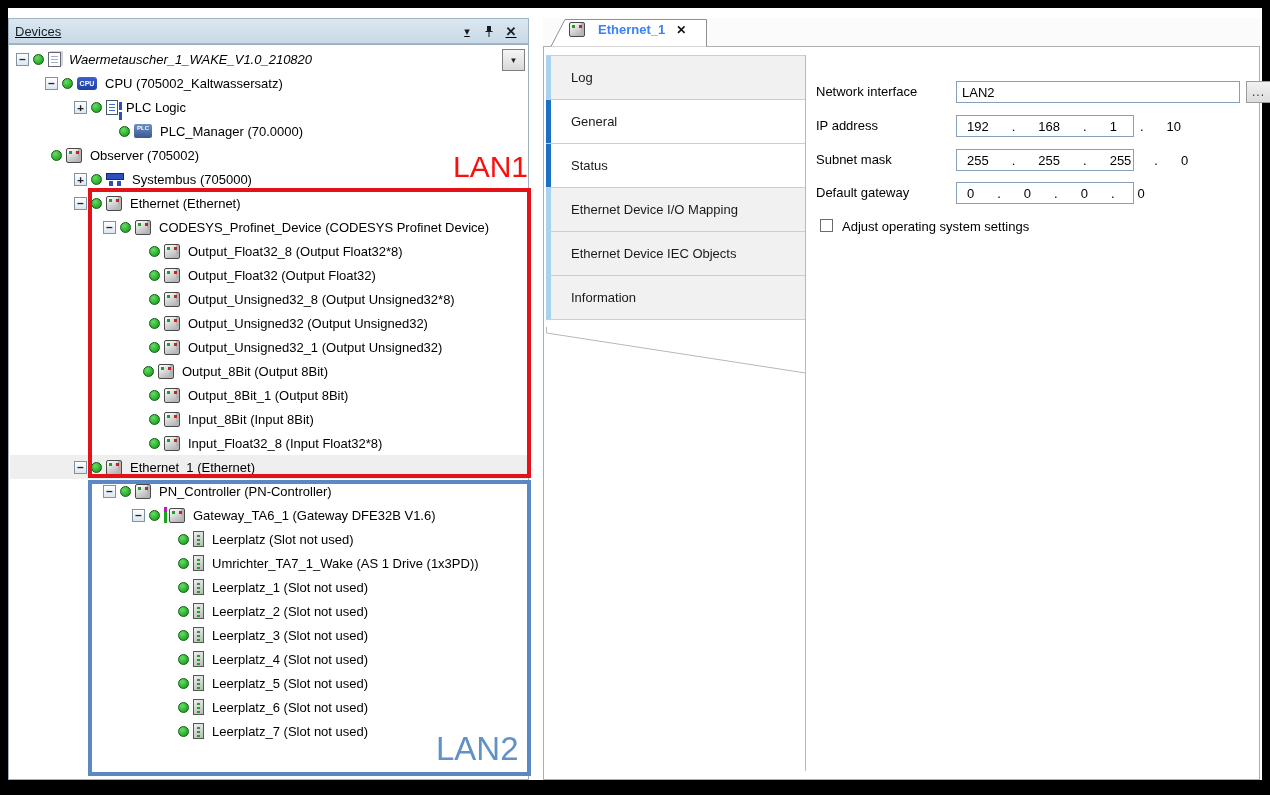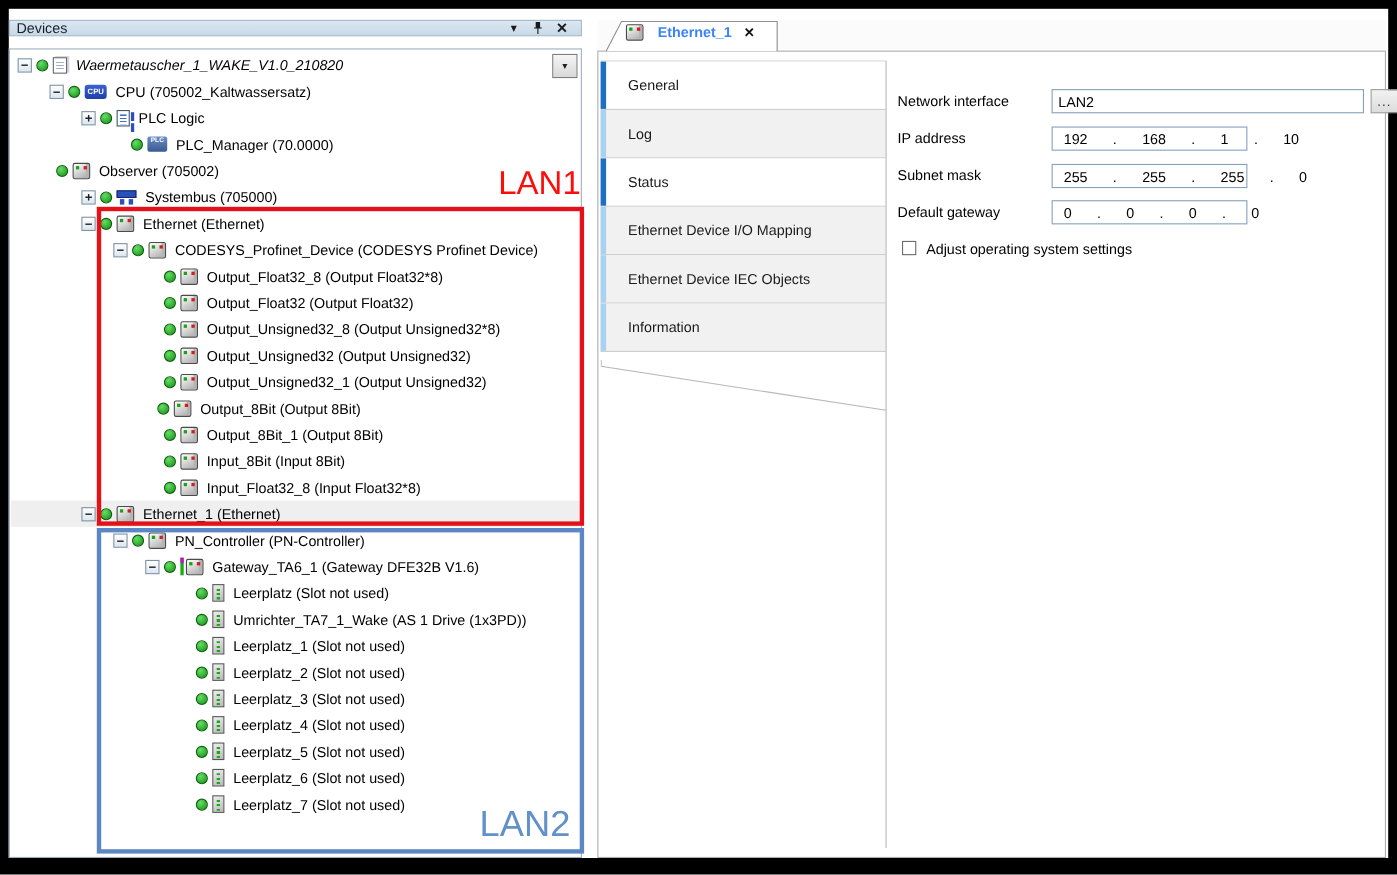--- a/index.html
+++ b/index.html
@@ -6,24 +6,24 @@
   body{
     width:1270px;height:795px;position:relative;background:#000;
     font-family:"Liberation Sans", sans-serif;overflow:hidden;
     -webkit-font-smoothing:antialiased;
   }
   .window{position:absolute;left:8px;top:8px;width:1254px;height:772px;background:#fff;}
 
   
   .devices-panel{position:absolute;left:0;top:10px;width:521px;height:762px;}
   .devices-header{
-    position:absolute;left:0;top:0;width:100%;height:15px;
+    position:absolute;left:0;top:0;width:100%;height:26px;
     background:linear-gradient(#dbe7f1,#c8d9e7);
     border:1px solid #9fb4c4;box-sizing:border-box;
-    display:flex;align-items:center;padding:0 6px;
+    display:flex;align-items:center;padding:0 6px;text-decoration:underline;
   }
   .devices-title{font-size:13px;color:#15202b;flex:1;}
   .hdr-btn{width:22px;height:18px;display:flex;align-items:center;justify-content:center;
     font-size:11px;color:#1a1a1a;cursor:default;}
   .hdr-btn.close{font-size:13px;font-weight:bold;}
   .tree{
     position:absolute;left:0;top:26px;width:100%;height:736px;
     background:#fff;border:1px solid #9fb0bd;box-sizing:border-box;
     overflow:hidden;
   }
@@ -335,25 +335,25 @@
         <div class="doc-tab-content">
           <span class="ico ico-device"></span>
           <span class="doc-tab-label">Ethernet_1</span>
           <span class="doc-tab-close">✕</span>
         </div>
       </div>
     </div>
 
     <div class="dialog">
       <div class="side-tabs" id="side-tabs">
+          <div class="stab">
+            <span>Log</span>
+          </div>
           <div class="stab hl">
             <span>General</span>
-          </div>
-          <div class="stab">
-            <span>Log</span>
           </div>
           <div class="stab hl">
             <span>Status</span>
           </div>
           <div class="stab">
             <span>Ethernet Device I/O Mapping</span>
           </div>
           <div class="stab">
             <span>Ethernet Device IEC Objects</span>
           </div>

